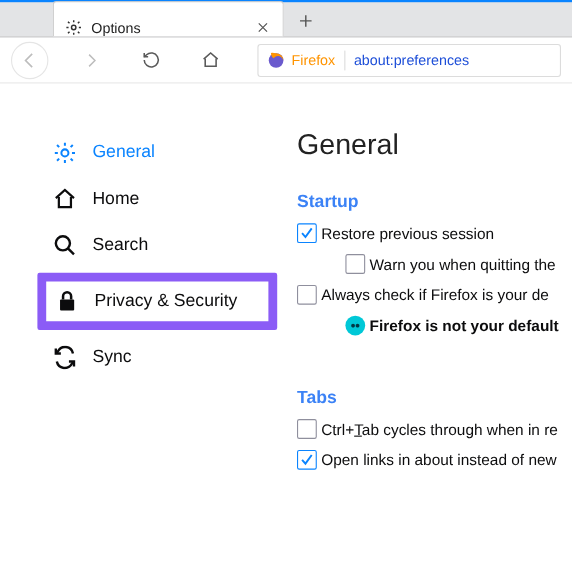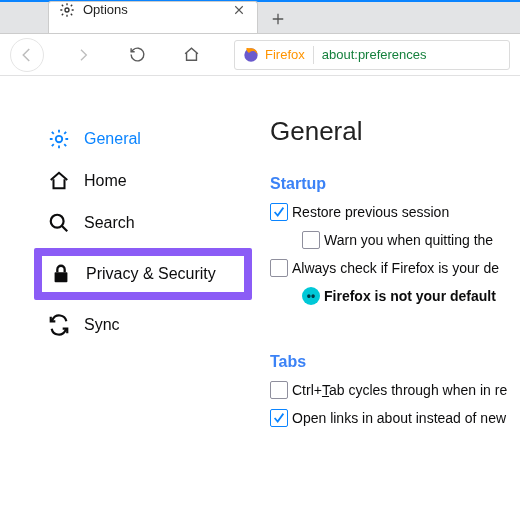--- a/index.html
+++ b/index.html
@@ -1,44 +1,44 @@
 <!DOCTYPE html>
 <html><head>
 <meta charset="utf-8">
 <style>
 *{box-sizing:border-box;margin:0;padding:0;font-family:"Segoe UI",Arial,sans-serif}
 body{width:520px;height:520px;overflow:hidden;background:#fff;font-size:14px;color:#0c0c0d}
 .window{display:flex;flex-direction:column;height:100%}
 .tabstrip{height:34px;background:#e3e4e6;border-bottom:1px solid #ccc;display:flex;align-items:flex-end;padding-left:48px;position:relative}
 .tabstrip .accent-line{position:absolute;top:0;left:0;right:0;height:2px;background:#0a84ff}
-.tab{height:32px;background:#fff;border:1px solid #ccc;border-bottom:none;border-radius:3px 3px 0 0;display:flex;align-items:flex-start;padding:0 10px;min-width:210px;position:relative}
+.tab{height:32px;background:#fff;border:1px solid #ccc;border-bottom:none;border-radius:3px 3px 0 0;display:flex;align-items:flex-end;padding:0 10px;min-width:210px;position:relative}
 .tab .icon{width:16px;height:16px;margin-right:8px}
 .tab .title{flex:1;font-size:13px;color:#222}
 .tab .close{width:16px;height:16px;color:#444;display:flex;align-items:center;justify-content:center;font-size:15px}
 .newtab{width:28px;height:28px;display:flex;align-items:center;justify-content:center;color:#555;margin-left:6px;font-size:18px;font-weight:300}
 .toolbar{height:42px;background:#fff;border-bottom:1px solid #e1e1e2;display:flex;align-items:center;padding:0 10px;gap:24px}
 .nav-btn{width:30px;height:30px;border-radius:4px;display:flex;align-items:center;justify-content:center;color:#5a5a5a}
 .nav-btn.disabled{color:#bdbdbd}
 .nav-btn.back-circle{width:34px;height:34px;border:1px solid #e5e5e5;border-radius:50%}
 .urlbar{flex:1;height:30px;border:1px solid #dcdcdc;border-radius:3px;display:flex;align-items:center;padding:0 8px;gap:8px;margin-left:4px}
 .ff-label{color:#ff9400;font-size:13px;display:flex;align-items:center;gap:6px}
 .ff-logo{width:16px;height:16px}
 .url-sep{width:1px;height:18px;background:#dcdcdc}
-.url-text{color:#15803d;font-size:13px}
+.url-text{color:#1d4ed8;font-size:13px}
 .content{flex:1;display:flex;background:#fff}
 .sidebar{width:260px;padding:46px 18px 0 44px;display:flex;flex-direction:column;gap:8px}
 .sb-item{display:flex;align-items:center;gap:14px;height:34px;font-size:16px;color:#0c0c0d;border-radius:3px;padding:0 4px}
 .sb-item.active{color:#0a84ff}
 .sb-item .sb-icon{width:22px;height:22px;display:flex;align-items:center;justify-content:center}
 .highlight{border:8px solid #8b5cf6;border-radius:2px;margin:0 -10px;padding:0 8px;height:52px}
 .main{flex:1;padding:40px 0 0 10px}
 h1{font-size:26px;font-weight:400;color:#222;margin-bottom:28px}
 .section-title{font-size:16px;font-weight:700;color:#3b82f6;margin-bottom:10px}
 .row{display:flex;align-items:center;gap:4px;margin-bottom:10px;font-size:14px;color:#0c0c0d;white-space:nowrap}
-.row.indent{margin-left:32px}
+.row.indent{margin-left:44px}
 .row.bold{font-weight:700}
 .cb{width:18px;height:18px;border:1.5px solid #8f8f9d;border-radius:2px;background:#fff;display:flex;align-items:center;justify-content:center;flex-shrink:0}
 .cb.checked{border-color:#0a84ff}
 .cb.checked svg{display:block}
 .cb svg{display:none}
 .spacer{height:38px}
 .warn-icon{width:18px;height:18px;border-radius:50%;background:#00c8d7;display:flex;align-items:center;justify-content:center;flex-shrink:0;color:#003845;font-size:12px;font-weight:700}
 .underline{text-decoration:underline}
 </style>
 </head>

